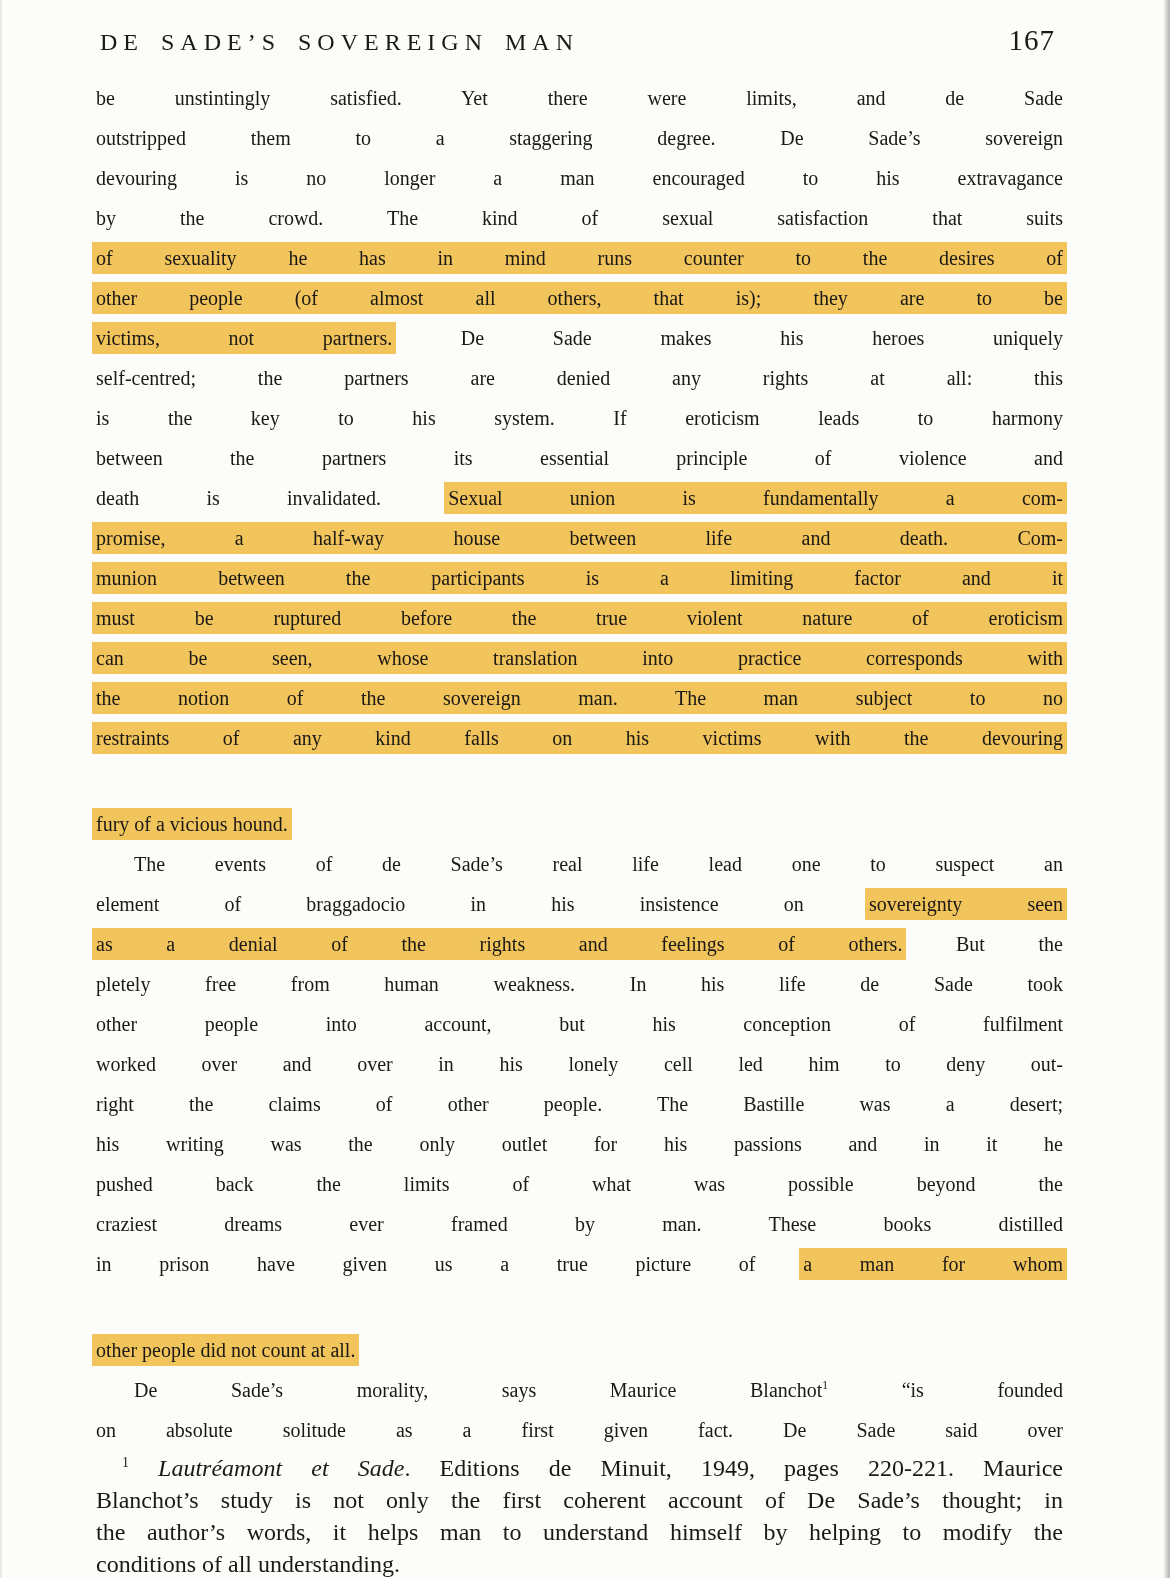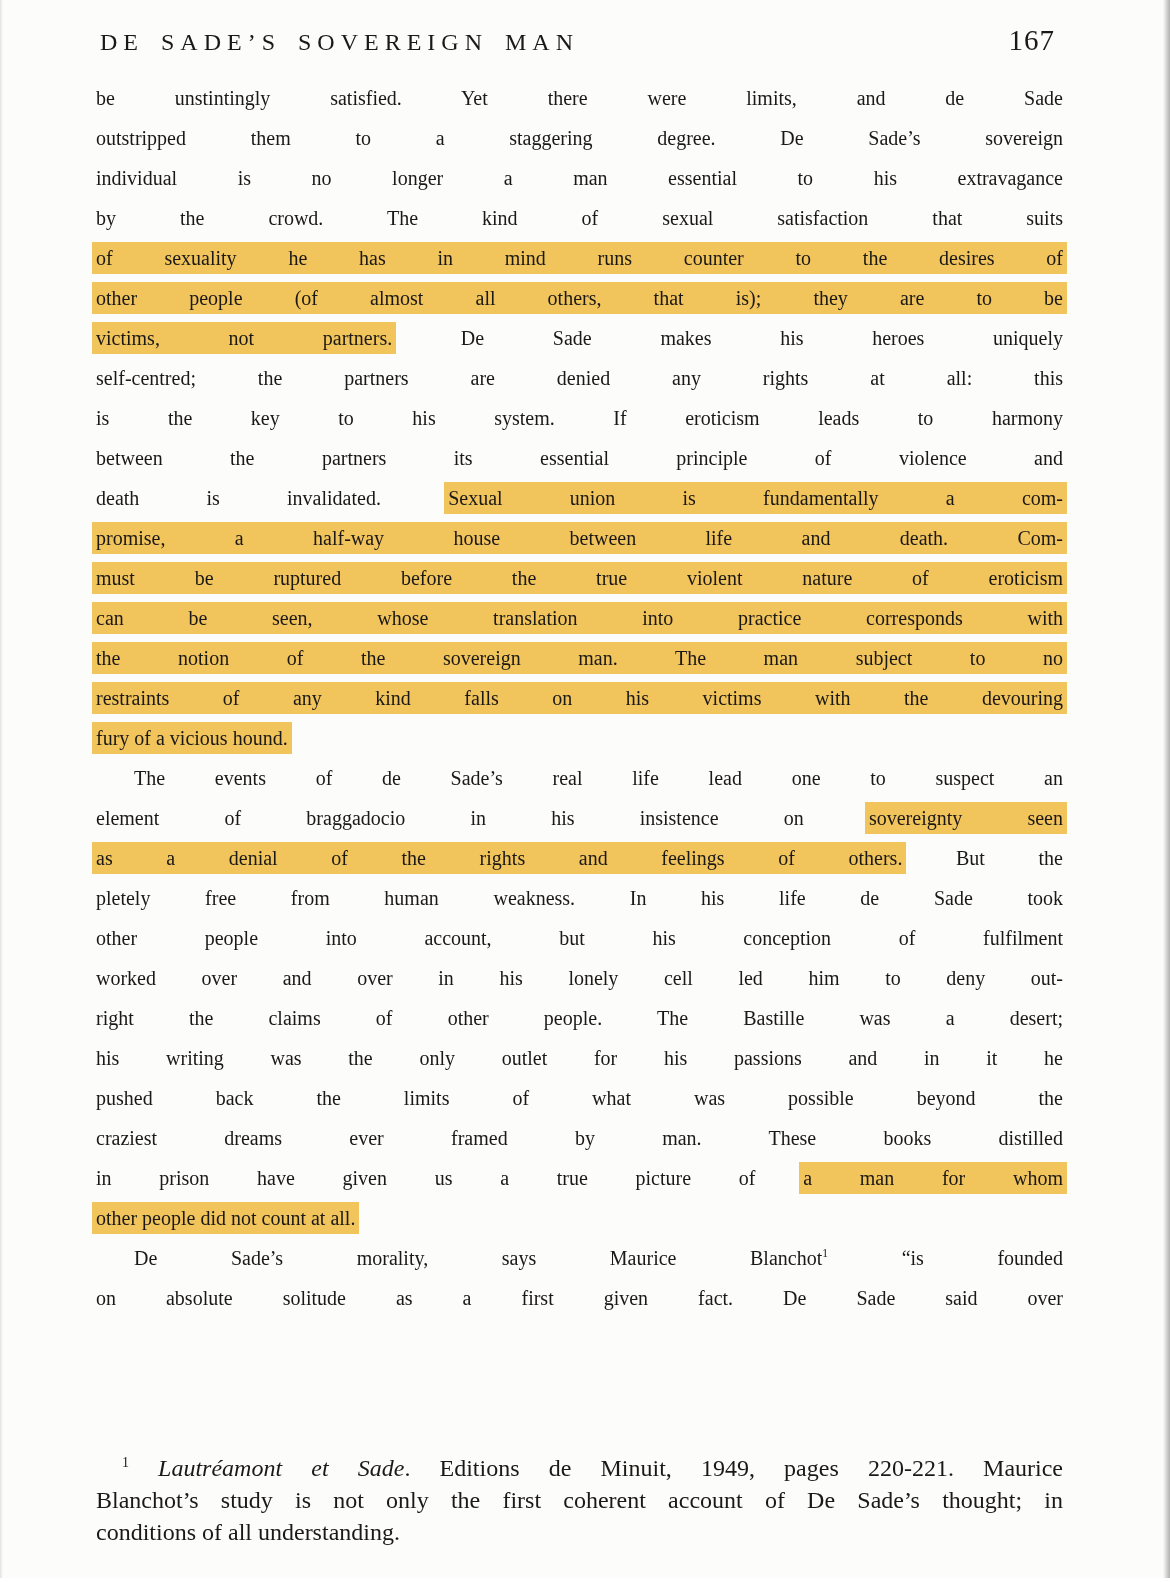--- a/index.html
+++ b/index.html
@@ -33,21 +33,21 @@
     font-weight: normal;
   }
   .page-number { font-size: 29px; letter-spacing: 1px; margin-left: 44px; }
 
   .body-text { position: absolute; top: 78px; left: 96px; width: 967px; }
   .line {
     height: 40px; line-height: 40px; font-size: 20px;
     text-align: justify; text-align-last: justify;
   }
   .line.indent { padding-left: 38px; }
-  .line.end { text-align-last: left; }
+  .line.end { text-align-last: left; margin-top: 46px; }
 
   mark {
     background: var(--hl, #f2c45c);
     color: inherit;
     padding: 5px 0;
     box-shadow: 4px 0 0 var(--hl, #f2c45c), -4px 0 0 var(--hl, #f2c45c);
   }
   sup { font-size: 58%; line-height: 0; vertical-align: super; }
   .italic { font-style: italic; }
 
@@ -64,30 +64,31 @@
 
 <div class="page" style="--hl: #f2c45c; --ink: #1b1916; --paper: #fcfcfa;">
   <div class="running-header">
     <span class="running-title">DE SADE’S SOVEREIGN MAN</span>
     <span class="page-number">167</span>
   </div>
 
   <div class="body-text" id="body-text">
       <div class="line"><span>be unstintingly satisfied. Yet there were limits, and de Sade</span></div>
       <div class="line"><span>outstripped them to a staggering degree. De Sade’s sovereign</span></div>
-      <div class="line"><span>individual is no longer a man essential to his extravagance</span></div>
+      <div class="line"><span>devouring is no longer a man encouraged to his extravagance</span></div>
       <div class="line"><span>by the crowd. The kind of sexual satisfaction that suits</span></div>
       <div class="line"><mark>of sexuality he has in mind runs counter to the desires of</mark></div>
       <div class="line"><mark>other people (of almost all others, that is); they are to be</mark></div>
       <div class="line"><mark>victims, not partners.</mark><span> De Sade makes his heroes uniquely</span></div>
       <div class="line"><span>self-centred; the partners are denied any rights at all: this</span></div>
       <div class="line"><span>is the key to his system. If eroticism leads to harmony</span></div>
       <div class="line"><span>between the partners its essential principle of violence and</span></div>
       <div class="line"><span>death is invalidated. </span><mark>Sexual union is fundamentally a com-</mark></div>
       <div class="line"><mark>promise, a half-way house between life and death. Com-</mark></div>
+      <div class="line"><mark>munion between the participants is a limiting factor and it</mark></div>
       <div class="line"><mark>must be ruptured before the true violent nature of eroticism</mark></div>
       <div class="line"><mark>can be seen, whose translation into practice corresponds with</mark></div>
       <div class="line"><mark>the notion of the sovereign man. The man subject to no</mark></div>
       <div class="line"><mark>restraints of any kind falls on his victims with the devouring</mark></div>
       <div class="line end"><mark>fury of a vicious hound.</mark></div>
       <div class="line indent"><span>The events of de Sade’s real life lead one to suspect an</span></div>
       <div class="line"><span>element of braggadocio in his insistence on </span><mark>sovereignty seen</mark></div>
       <div class="line"><mark>as a denial of the rights and feelings of others.</mark><span> But the</span></div>
       <div class="line"><span>pletely free from human weakness. In his life de Sade took</span></div>
       <div class="line"><span>other people into account, but his conception of fulfilment</span></div>
@@ -98,15 +99,16 @@
       <div class="line"><span>craziest dreams ever framed by man. These books distilled</span></div>
       <div class="line"><span>in prison have given us a true picture of </span><mark>a man for whom</mark></div>
       <div class="line end"><mark>other people did not count at all.</mark></div>
       <div class="line indent"><span>De Sade’s morality, says Maurice Blanchot</span><sup>1</sup><span> “is founded</span></div>
       <div class="line"><span>on absolute solitude as a first given fact. De Sade said over</span></div>
     </div>
 
   <div class="footnote-text" id="footnote-text">
       <div class="fline indent"><sup>1</sup><span class="italic"> Lautréamont et Sade</span><span>. Editions de Minuit, 1949, pages 220-221. Maurice</span></div>
       <div class="fline"><span>Blanchot’s study is not only the first coherent account of De Sade’s thought; in</span></div>
+      <div class="fline"><span>the author’s words, it helps man to understand himself by helping to modify the</span></div>
       <div class="fline end"><span>conditions of all understanding.</span></div>
     </div>
 </div>
 
 </body></html>

